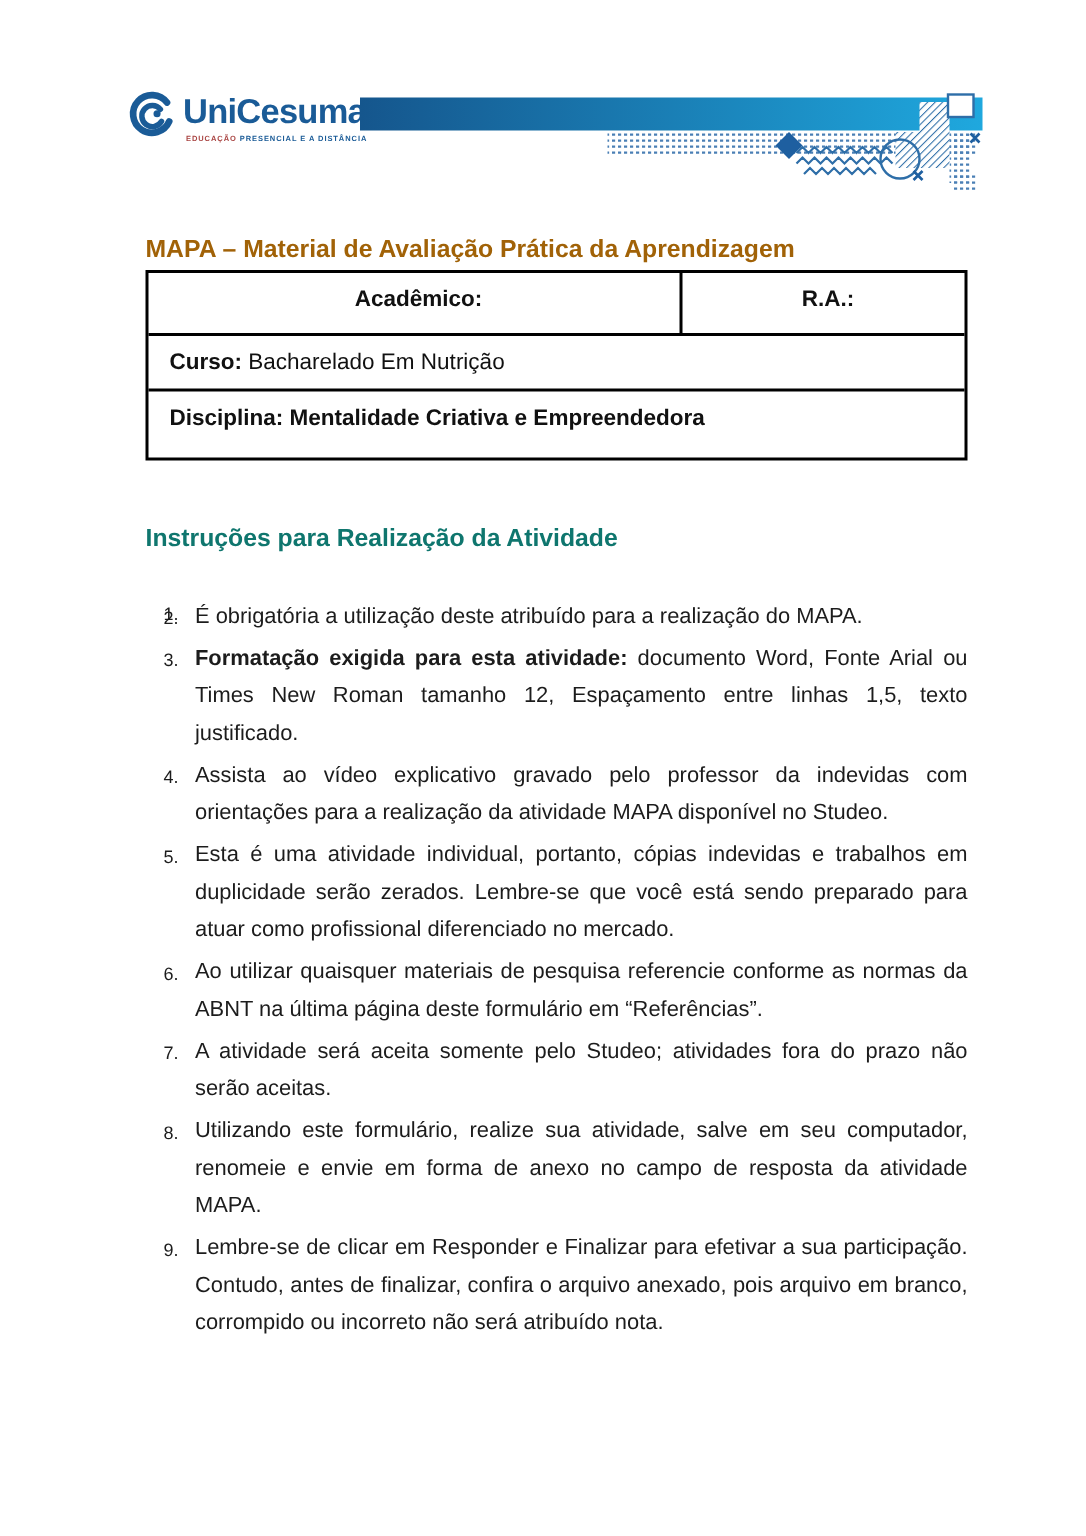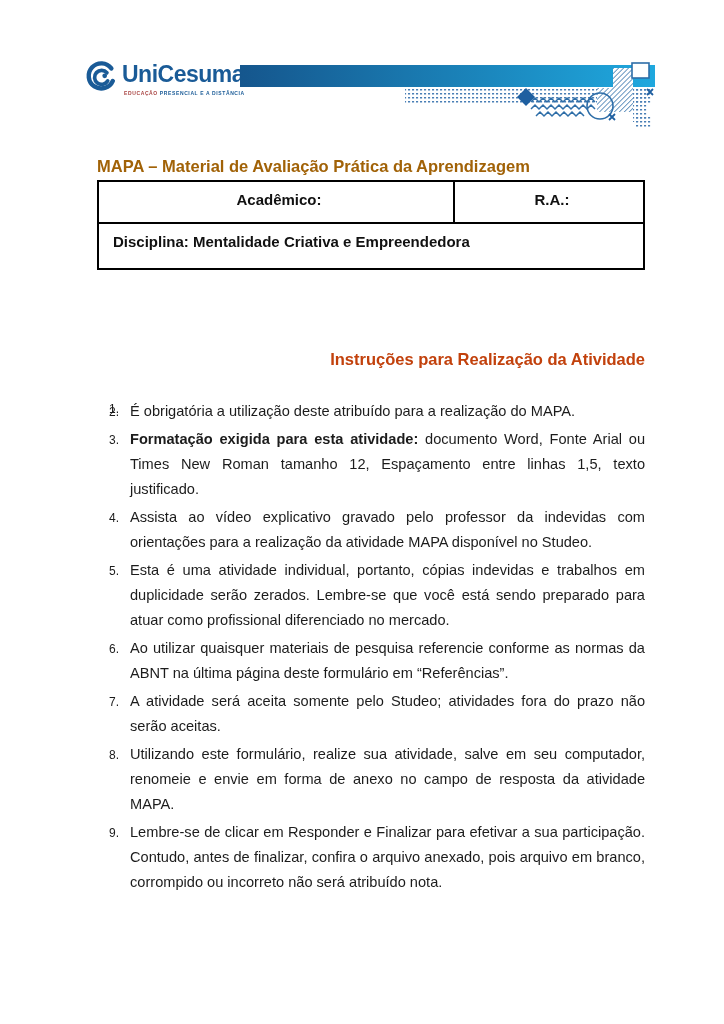--- a/index.html
+++ b/index.html
@@ -48,21 +48,21 @@
   .ft-row3 { height:44px; }
   .ft-cell-academico { flex:0 0 356px; border-right:2px solid #000; }
   .ft-cell-ra { flex:1; }
   .ft-label { font-weight:bold; }
   .ft-value { font-weight:normal; }
   .ft-value-bold { font-weight:bold; }
 
   
   .instructions-heading {
     position:absolute; left:97px; top:350px; width:548px;
-    text-align:right; font-size:16.5px; font-weight:bold; color:#c2410c;
+    text-align:left; font-size:16.5px; font-weight:bold; color:#0f766e;
   }
   .instructions-list {
     position:absolute; left:97px; top:396px; width:548px;
     list-style:none;
   }
   .instructions-list li {
     position:relative; padding-left:33px; margin-bottom:3px;
     text-align:justify; font-size:14.6px; line-height:25px; color:#1C1C1C;
   }
   .instructions-list li .num {
@@ -136,20 +136,25 @@
 
   <div class="form-table">
     <div class="ft-row ft-row1">
       <div class="ft-cell ft-cell-academico">
         <span class="ft-label">Acadêmico:</span>
       </div>
       <div class="ft-cell ft-cell-ra">
         <span class="ft-label">R.A.:</span>
       </div>
     </div>
+    <div class="ft-row ft-row2">
+      <div class="ft-cell">
+        <span class="ft-label">Curso:</span><span class="ft-value"> Bacharelado Em Nutrição</span>
+      </div>
+    </div>
     <div class="ft-row ft-row3">
       <div class="ft-cell">
         <span class="ft-label">Disciplina:</span><span class="ft-value-bold"> Mentalidade Criativa e Empreendedora</span>
       </div>
     </div>
   </div>
 
   <div class="instructions-heading">Instruções para Realização da Atividade</div>
 
   <ol class="instructions-list">

